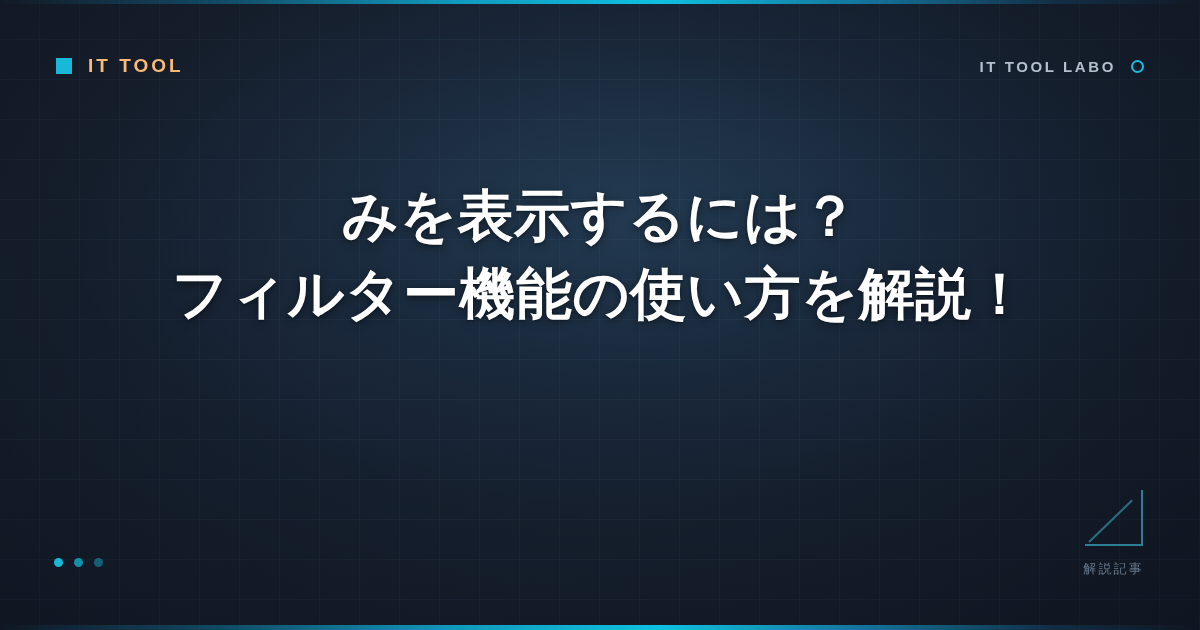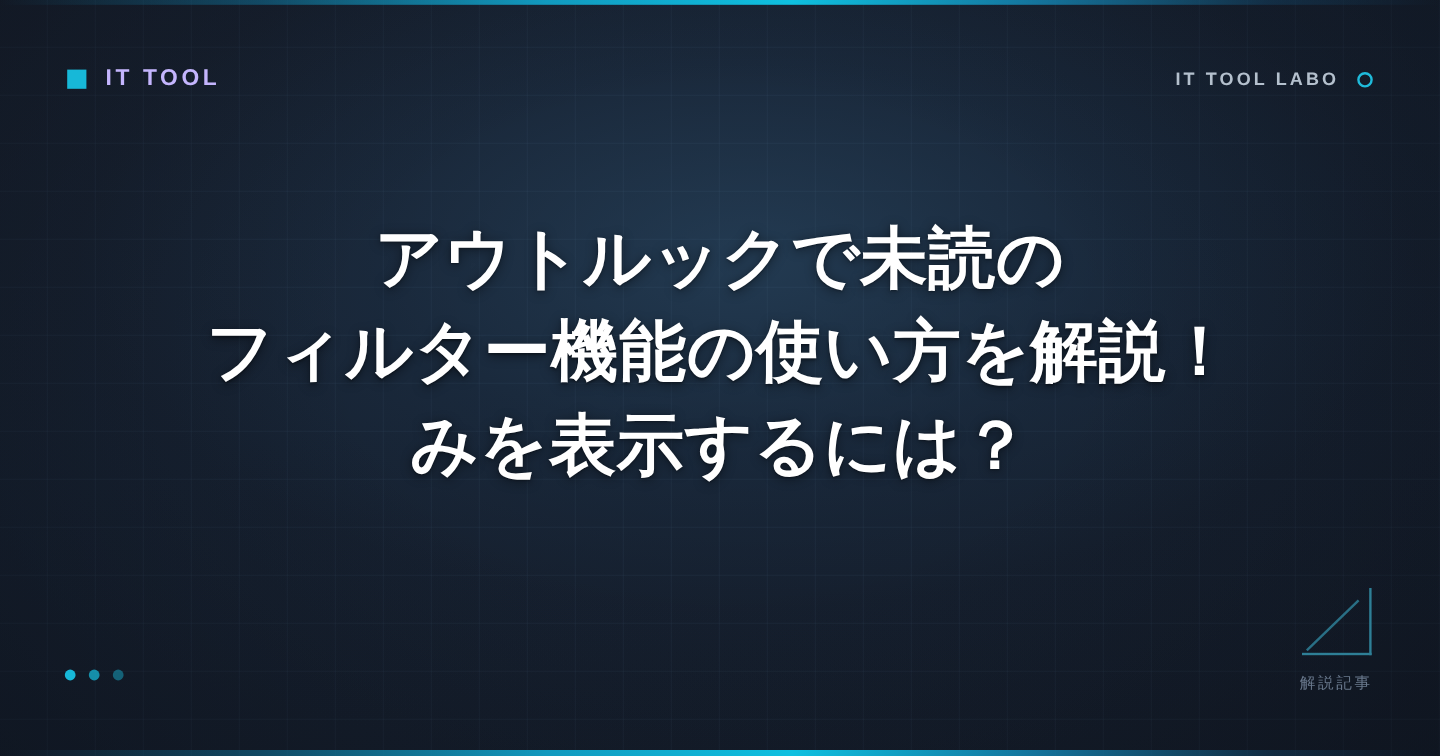--- a/index.html
+++ b/index.html
@@ -68,21 +68,21 @@
     padding:0 56px;
   }
 
   .brand { display:flex; align-items:center; gap:16px; }
   .brand-mark {
     width:16px; height:16px;
     background:#17b8d8;
     flex:0 0 auto;
   }
   .brand-text {
-    color:#c4b5fd;
+    color:#fdba74;
     font-size:19px;
     font-weight:bold;
     letter-spacing:3.0px;
     text-align:center;
   }
 
   .labo { display:flex; align-items:center; gap:15px; }
   .labo-text {
     color:#b4c0cd;
     font-size:15px;
@@ -174,23 +174,22 @@
     </div>
 
     <div class="labo">
       <span class="labo-text">IT TOOL LABO</span>
       <span class="labo-ring"></span>
     </div>
 
   </div>
 
   <div class="title-wrap">
-    <div class="title-line">アウトルックで未読の</div>
+    <div class="title-line">みを表示するには？</div>
     <div class="title-line">フィルター機能の使い方を解説！</div>
-    <div class="title-line">みを表示するには？</div>
   </div>
 
   <div class="dots">
     <span class="dot d1"></span>
     <span class="dot d2"></span>
     <span class="dot d3"></span>
   </div>
 
   <div class="badge">
     <span class="badge-glyph">

